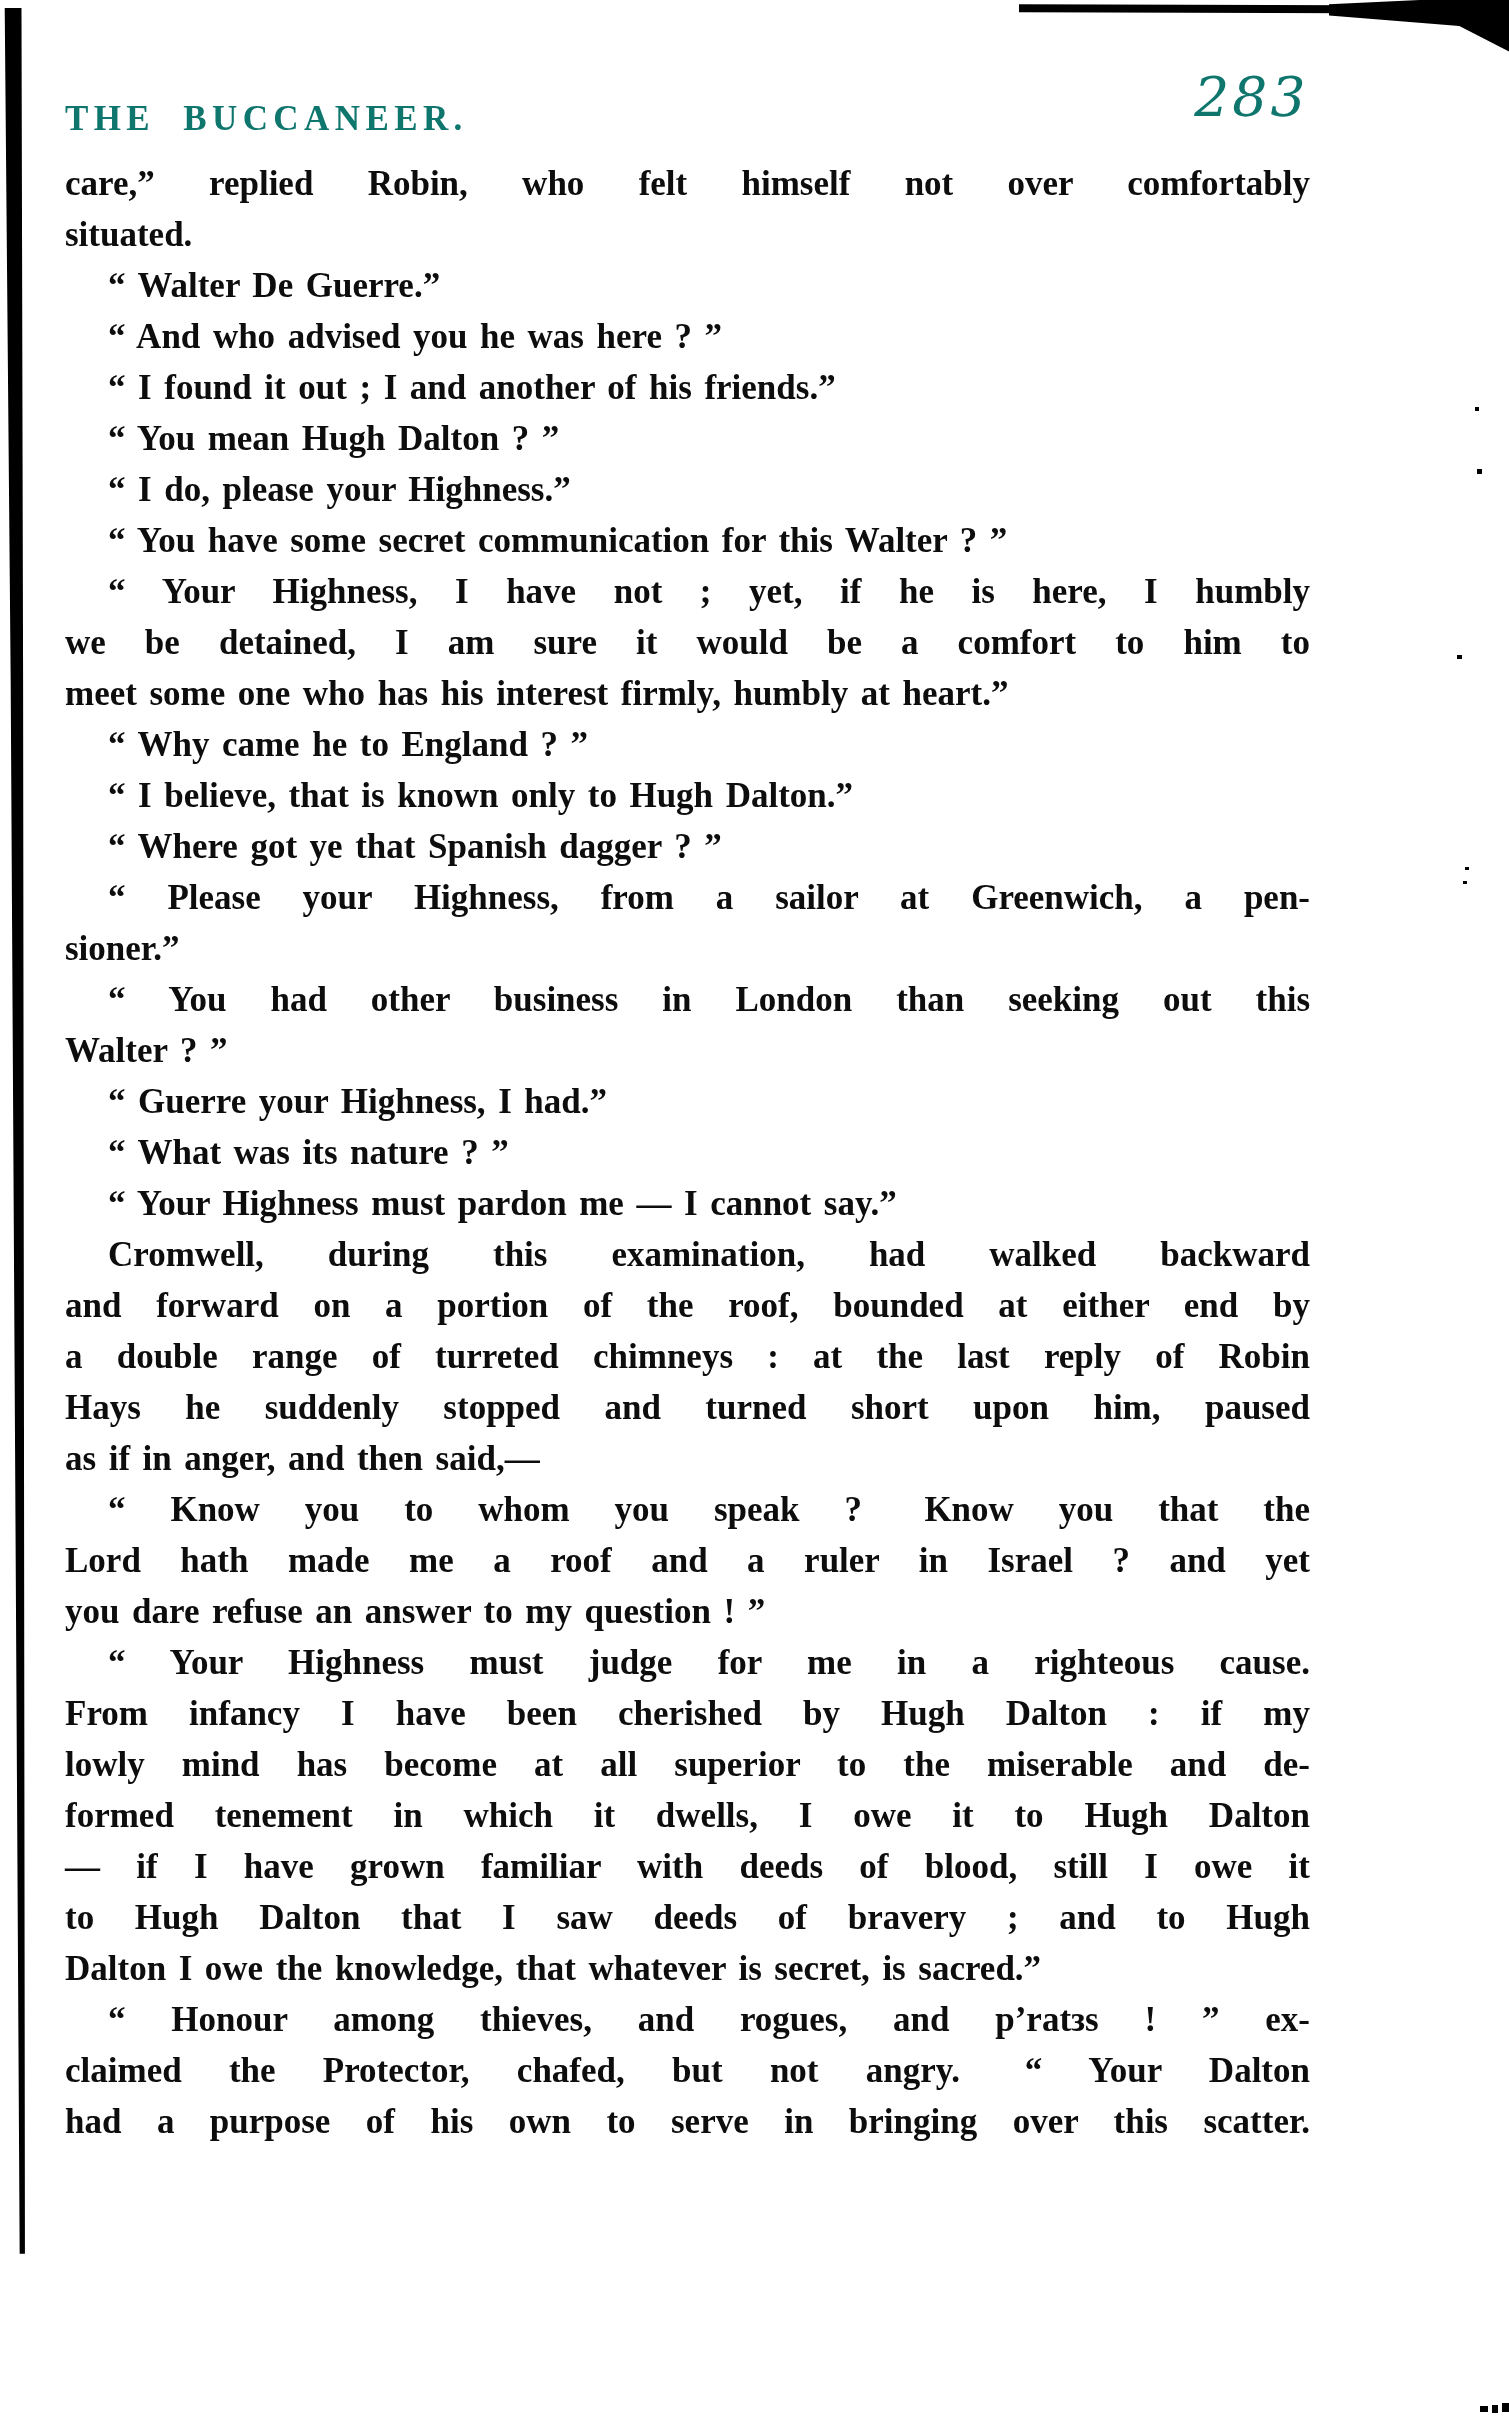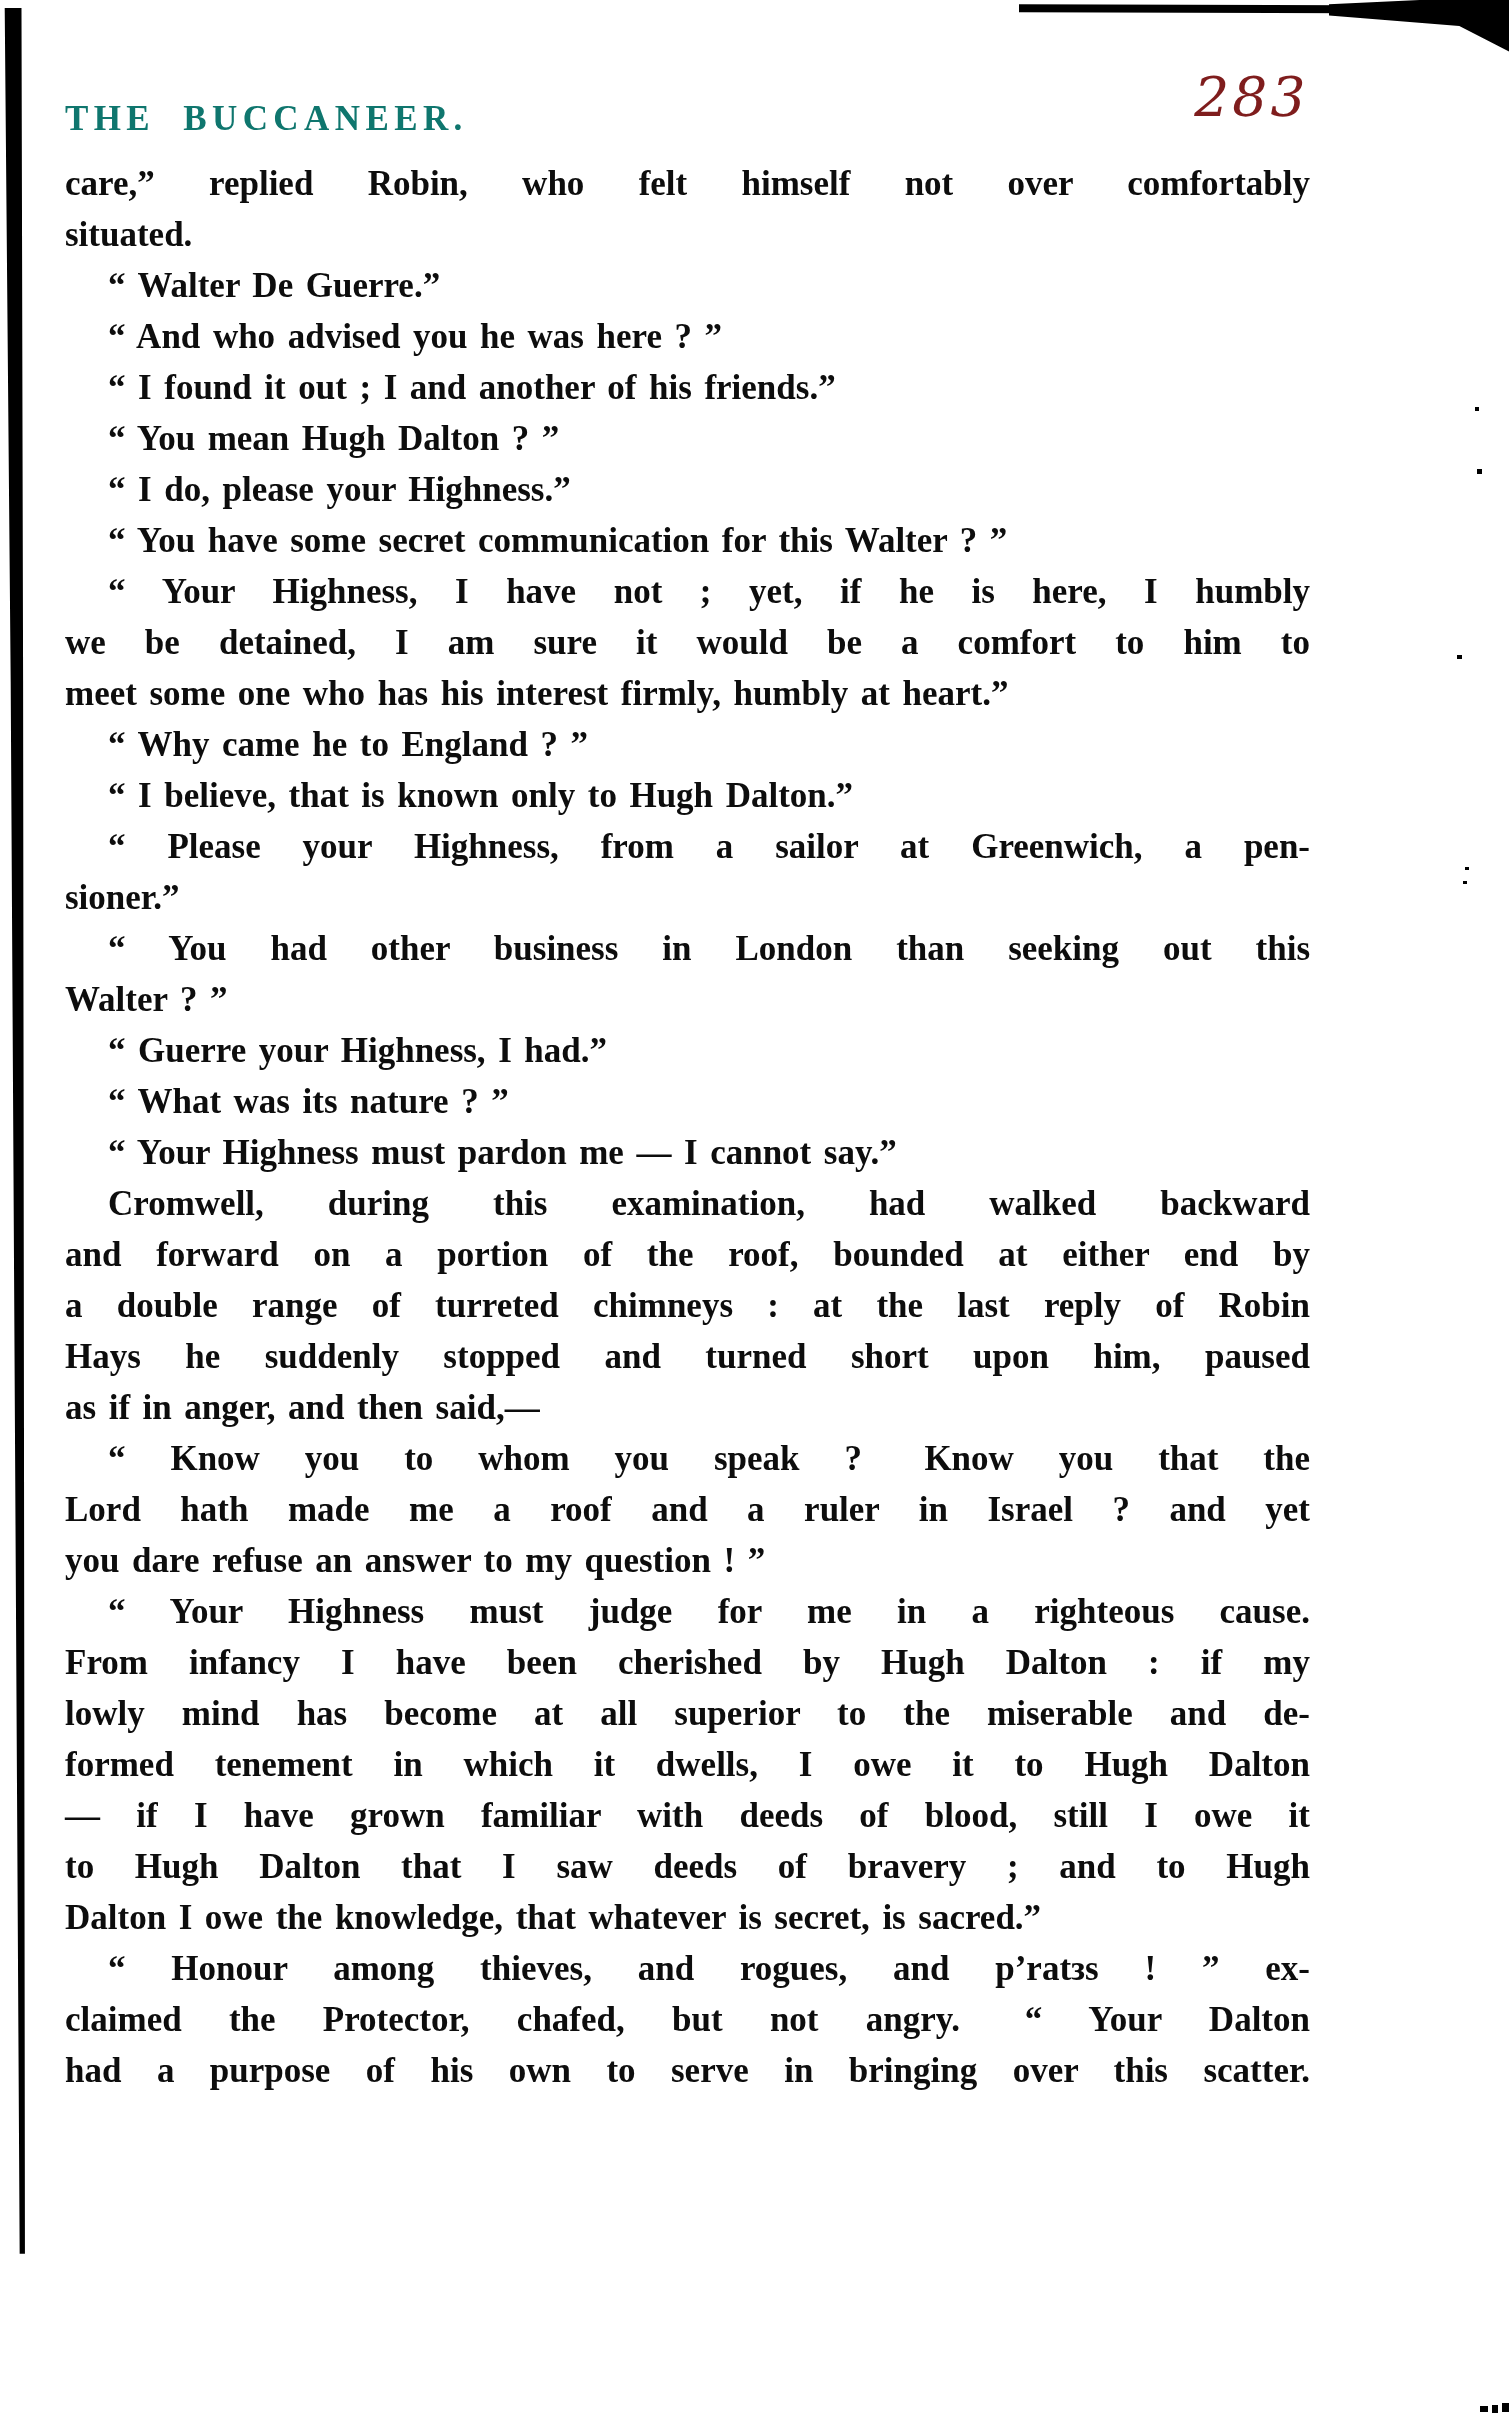--- a/index.html
+++ b/index.html
@@ -39,21 +39,21 @@
   }
   .page-number {
     position: absolute;
     right: 1.5px;
     top: -26px;
     font-family: "DejaVu Serif", serif;
     font-style: italic;
     font-weight: 400;
     font-size: 55px;
     letter-spacing: 3.1px;
-    color: #7f1d1d;
+    color: #0f766e;
   }
 
   
   .text-column {
     position: absolute;
     left: 65px;
     top: 158px;
     width: 1245px;
   }
   .line {
@@ -140,20 +140,21 @@
       <div class="line indent">“ And who advised you he was here ? ”</div>
       <div class="line indent">“ I found it out ; I and another of his friends.”</div>
       <div class="line indent">“ You mean Hugh Dalton ? ”</div>
       <div class="line indent">“ I do, please your Highness.”</div>
       <div class="line indent">“ You have some secret communication for this Walter ? ”</div>
       <div class="line indent j">“ Your Highness, I have not ; yet, if he is here, I humbly</div>
       <div class="line j">we be detained, I am sure it would be a comfort to him to</div>
       <div class="line">meet some one who has his interest firmly, humbly at heart.”</div>
       <div class="line indent">“ Why came he to England ? ”</div>
       <div class="line indent">“ I believe, that is known only to Hugh Dalton.”</div>
+      <div class="line indent">“ Where got ye that Spanish dagger ? ”</div>
       <div class="line indent j">“ Please your Highness, from a sailor at Greenwich, a pen-</div>
       <div class="line">sioner.”</div>
       <div class="line indent j">“ You had other business in London than seeking out this</div>
       <div class="line">Walter ? ”</div>
       <div class="line indent">“ Guerre your Highness, I had.”</div>
       <div class="line indent">“ What was its nature ? ”</div>
       <div class="line indent">“ Your Highness must pardon me — I cannot say.”</div>
       <div class="line indent j">Cromwell, during this examination, had walked backward</div>
       <div class="line j">and forward on a portion of the roof, bounded at either end by</div>
       <div class="line j">a double range of turreted chimneys : at the last reply of Robin</div>

